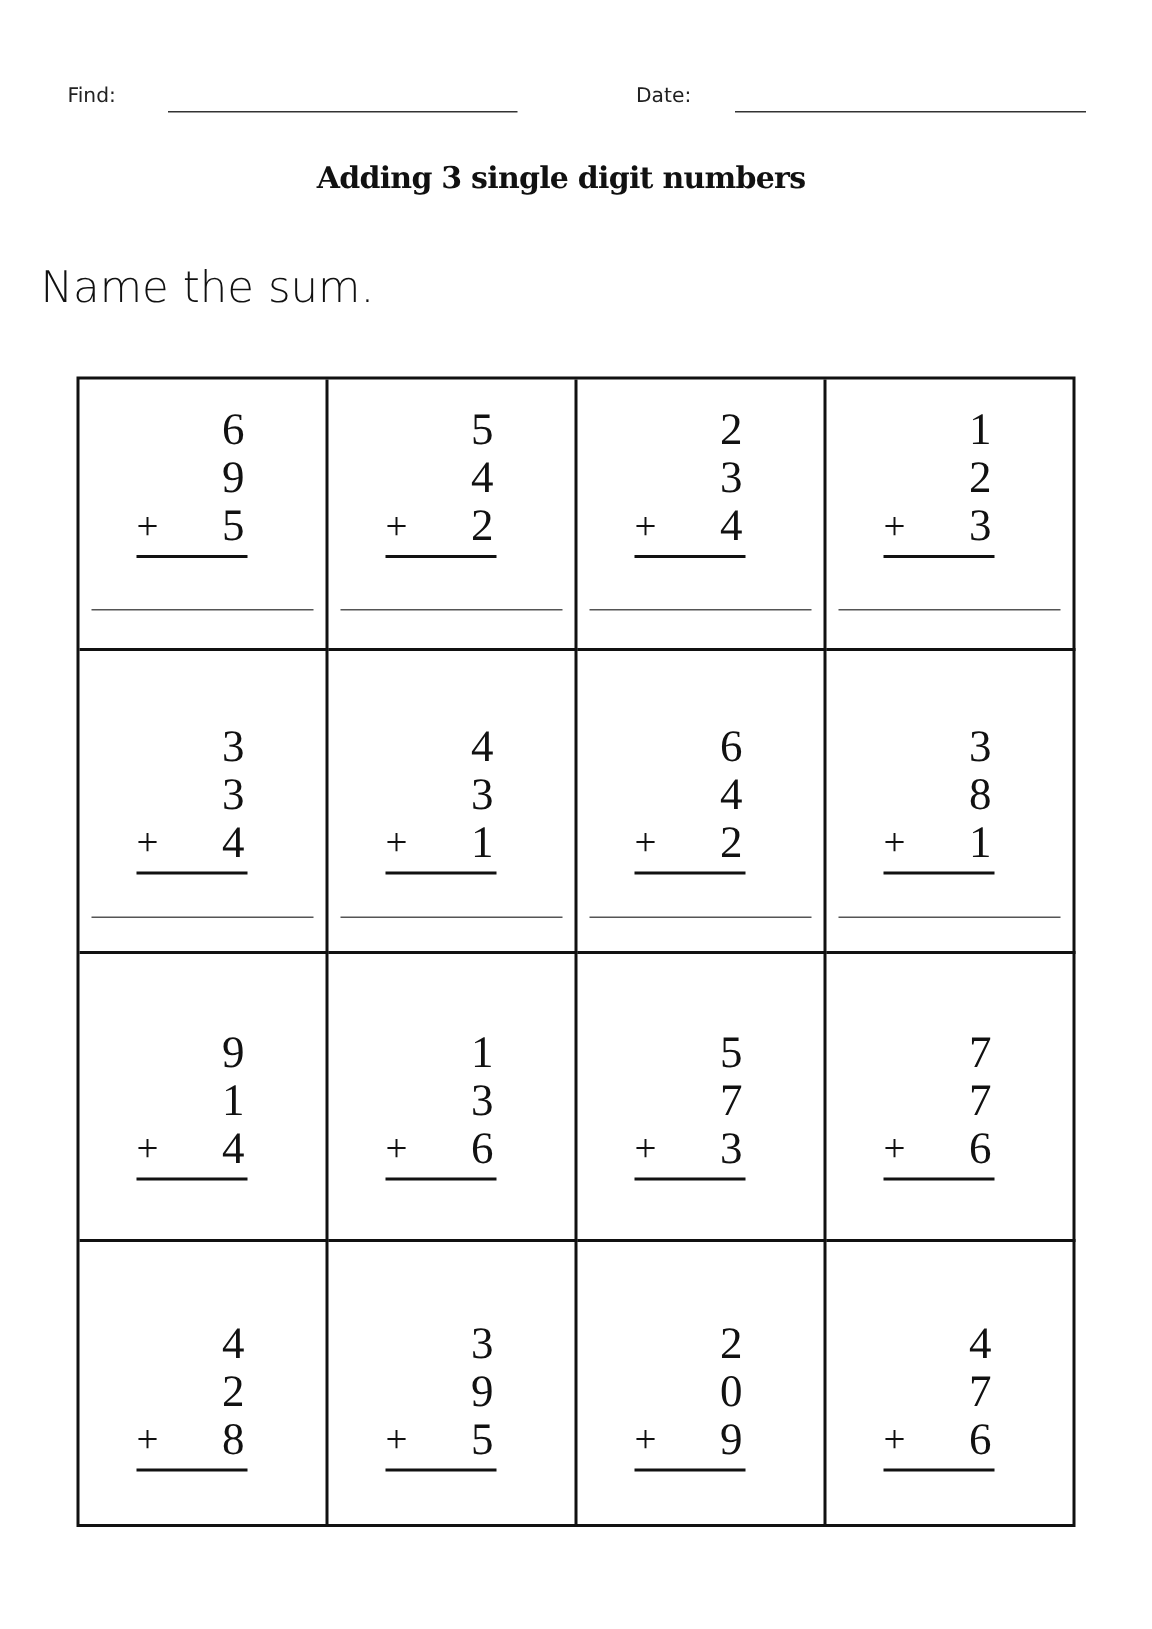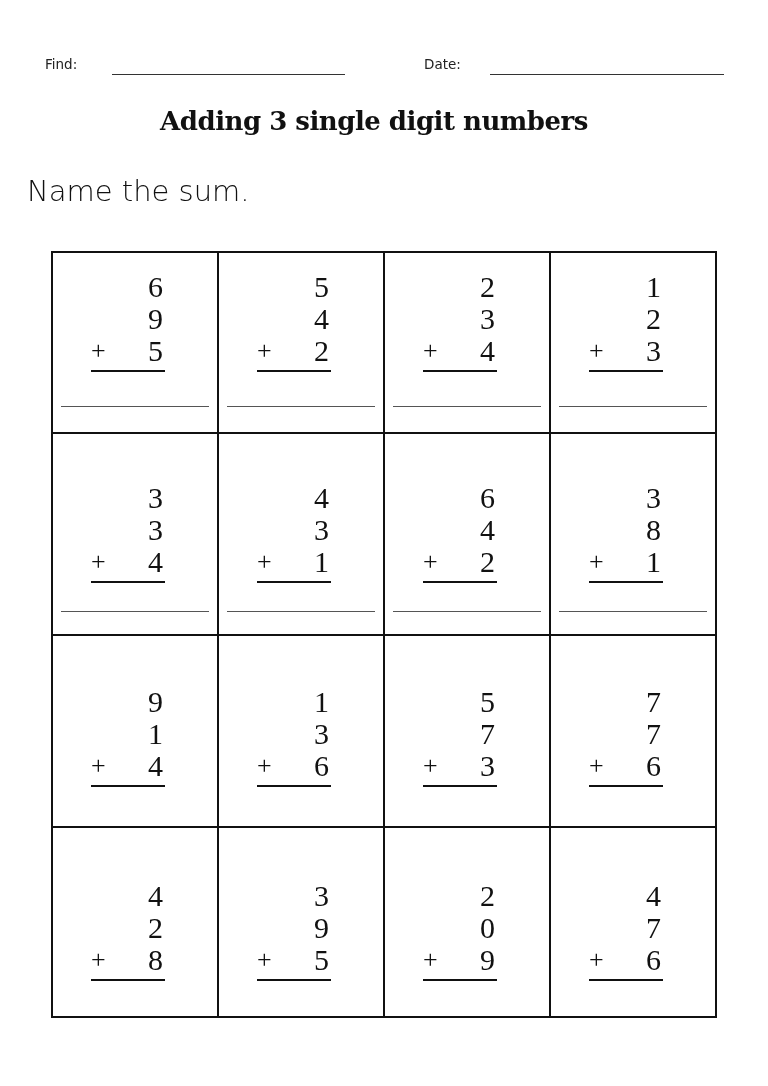--- a/index.html
+++ b/index.html
@@ -1,20 +1,20 @@
 <!DOCTYPE html>
 <html><head>
 <meta charset="utf-8">
 <style>
   html, body { margin: 0; padding: 0; background: #ffffff; }
   body { width: 768px; height: 1086px; position: relative; overflow: hidden; color: #111; }
   .hdr-label { position: absolute; top: 56px; font-family: "DejaVu Sans", sans-serif; font-size: 13.5px; color: #222; }
   .hdr-line { position: absolute; top: 74px; height: 0; border-top: 1px solid #333; }
   .title { position: absolute; top: 106px; left: 0; width: 748px; text-align: center;
-           font-family: "DejaVu Serif", serif; font-weight: bold; font-size: 26px; color: #111; letter-spacing: -0.5px; }
+           font-family: "DejaVu Serif", serif; font-weight: bold; font-size: 20px; color: #111; letter-spacing: -0.5px; }
   .instr { position: absolute; top: 174px; left: 27px; font-family: "DejaVu Sans", sans-serif; font-size: 29px; color: #111; font-weight: 300; }
   .grid { position: absolute; left: 51px; top: 251px; width: 666px; height: 767px; border: 2px solid #111; box-sizing: border-box; }
   .cell { position: absolute; box-sizing: border-box; border-right: 2px solid #111; border-bottom: 2px solid #111; }
   .prob { position: absolute; width: 74px; font-family: "Liberation Serif", "DejaVu Serif", serif; font-size: 30px; line-height: 32px; }
   .num { display: block; text-align: right; padding-right: 2px; height: 32px; }
   .plus { position: absolute; left: 0; bottom: 0; font-size: 26px; }
   .op-line { border-top: 2px solid #111; margin-top: 3px; }
   .ans-line { position: absolute; height: 0; border-top: 1px solid #555; }
 </style>
 </head>

